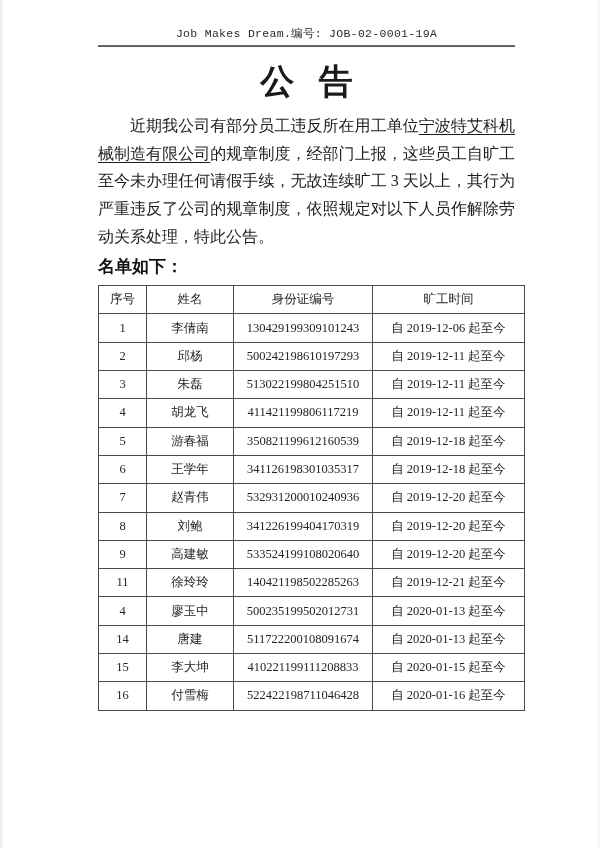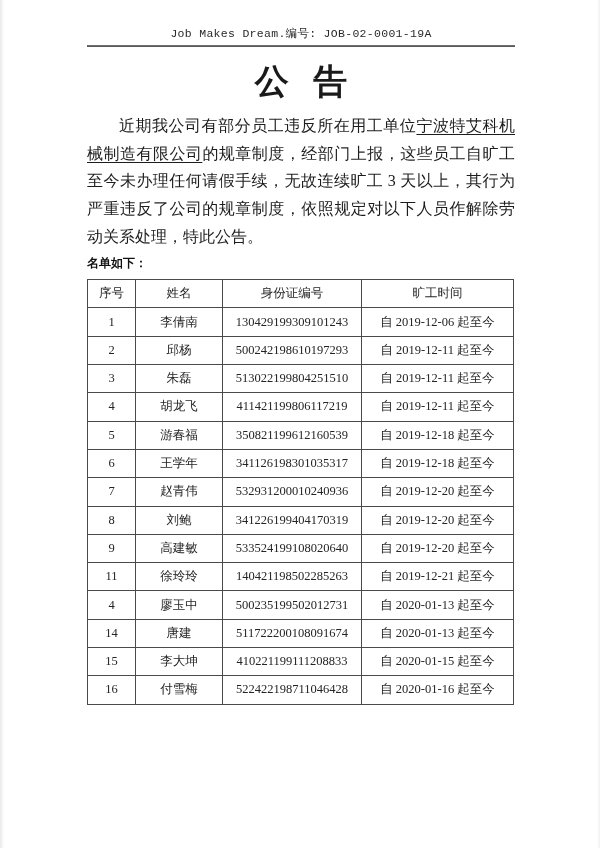--- a/index.html
+++ b/index.html
@@ -18,20 +18,21 @@
     position: absolute; left: 0; top: 0; width: 4px; height: 100%;
     background: linear-gradient(to right, #e9e9e9, rgba(255,255,255,0));
   }
   .scan-edge-right {
     position: absolute; right: 0; top: 0; width: 3px; height: 100%;
     background: linear-gradient(to left, #f0f0f0, rgba(255,255,255,0));
   }
   .page {
     position: relative;
     padding: 26px 85px 0 87px;
+    margin-left: 11px;
   }
   .ref-line {
     text-align: center;
     font-family: "Liberation Mono", "DejaVu Sans Mono", monospace;
     font-size: 11.5px;
     letter-spacing: 0.3px;
     color: #2a2a2a;
     white-space: nowrap;
   }
   .header-rule {
@@ -58,21 +59,21 @@
     color: #1d1d1d;
   }
   .company-underline {
     text-decoration: underline;
     text-underline-offset: 3px;
   }
   .list-label {
     margin-top: 5px;
     font-family: Liberation Serif, serif;
     font-weight: bold;
-    font-size: 12px;
+    font-size: 17px;
     color: #111111;
   }
   table.roster {
     margin-top: 7px;
     border-collapse: collapse;
     table-layout: fixed;
     width: 426px;
   }
   table.roster th, table.roster td {
     border: 1px solid #4a4a4a;

